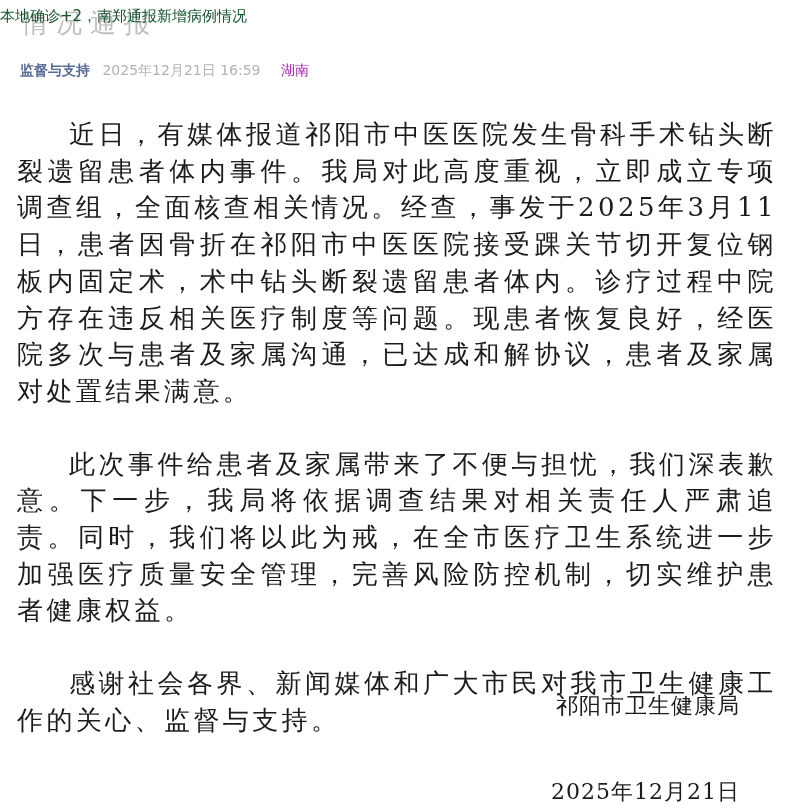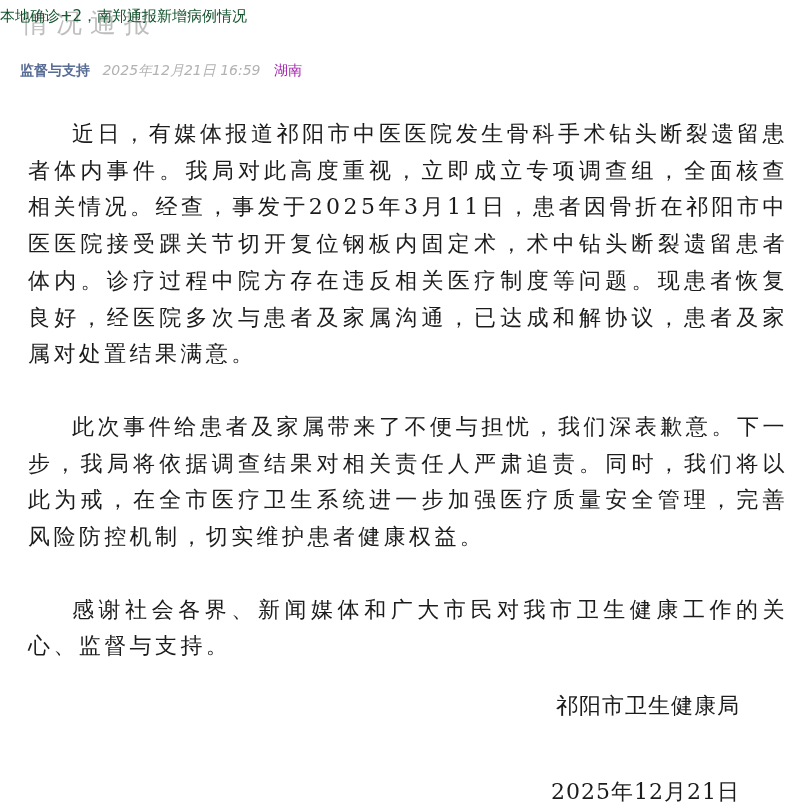--- a/index.html
+++ b/index.html
@@ -23,25 +23,25 @@
     font-size: 15px; color: #14532d; line-height: 32px;
     white-space: nowrap;
   }
   .meta {
     position: absolute; left: 20px; top: 60px;
     font-family: "DejaVu Sans", "Liberation Sans", sans-serif;
     font-size: 14px; line-height: 20px;
     white-space: nowrap;
   }
   .meta .author { color: #576b95; font-weight: bold; margin-right: 8px; }
-  .meta .date { color: #b2b2b2; margin-right: 9px; font-style: italic; }
+  .meta .date { color: #b2b2b2; margin-right: 16px; }
   .meta .loc { color: #a21caf; }
   .body-text {
-    position: absolute; left: 28px; top: 116px; width: 760px;
-    font-size: 22px; line-height: 36.7px;
+    position: absolute; left: 17px; top: 116px; width: 760px;
+    font-size: 26px; line-height: 36.7px;
     letter-spacing: 3.4px;
     text-align: justify;
   }
   .para { margin: 0; text-indent: 2em; }
   .para + .para { margin-top: 36px; }
   .signature {
     position: absolute; left: 0; width: 740px; text-align: right;
     font-size: 22px; letter-spacing: 1px;
   }
   .sig-org { top: 691px; padding-left: 0; }

